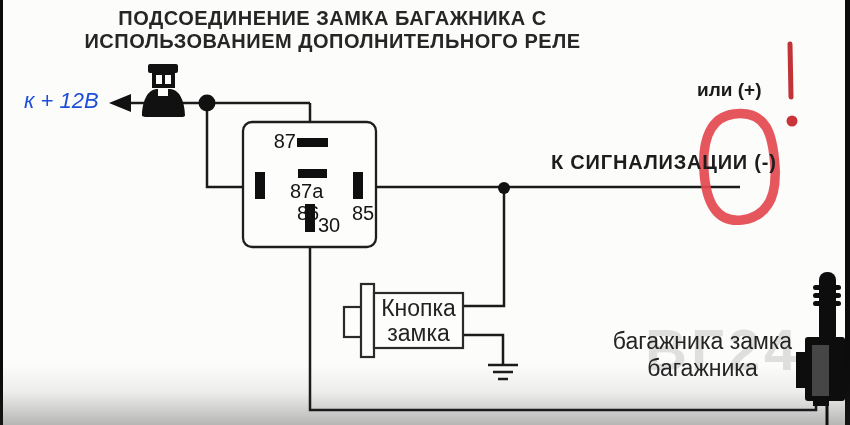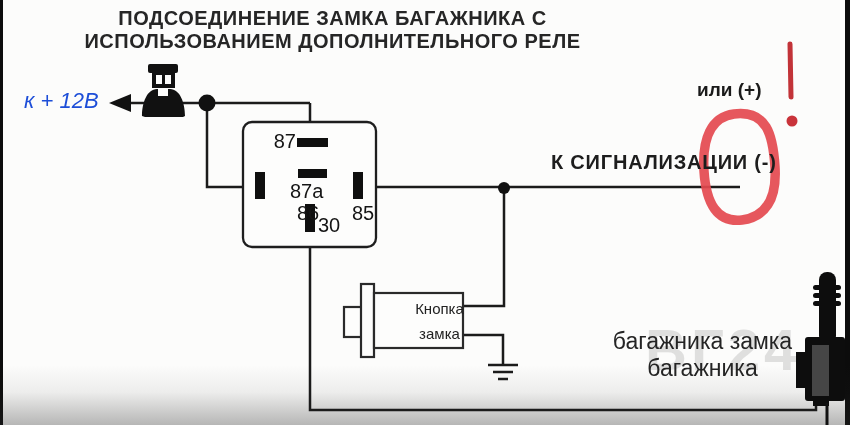--- a/index.html
+++ b/index.html
@@ -24,21 +24,21 @@
   #alarm-label{left:503px;top:151px;font-size:20px;font-weight:600;letter-spacing:.8px;color:#1d1d1d;margin-left:48px;}
   #or-plus-label{left:697px;top:79px;font-size:19px;font-weight:bold;color:#1a1a1a;}
   .pin-label{font-size:20px;color:#151515;}
   #pin87-label{left:264px;top:130px;width:32px;text-align:right;}
   #pin87a-label{left:290px;top:180px;width:48px;text-align:left;}
   #pin86-label{left:251px;top:202px;margin-left:46px;}
   #pin85-label{left:352px;top:202px;}
   #pin30-label{left:318px;top:214px;}
   #button-label{
     left:374px;top:296px;width:89px;text-align:center;
-    font-size:15px;line-height:25px;color:#222;padding-left:21px;
+    font-size:23px;line-height:25px;color:#222;
   }
   #solenoid-label{
     left:605px;top:328px;width:195px;text-align:center;
     font-size:23px;line-height:27px;color:#242424;
   }
   #watermark{
     left:645px;top:316px;font-size:58px;font-weight:bold;letter-spacing:4px;
     color:rgba(170,170,170,0.35);z-index:1;
   }
   #diagram-svg{position:absolute;left:0;top:0;z-index:2;}

